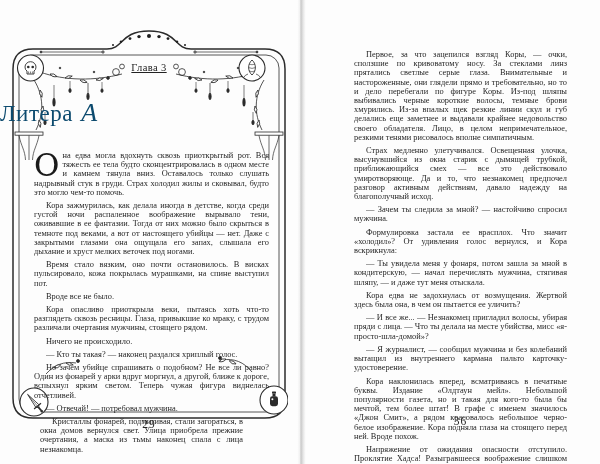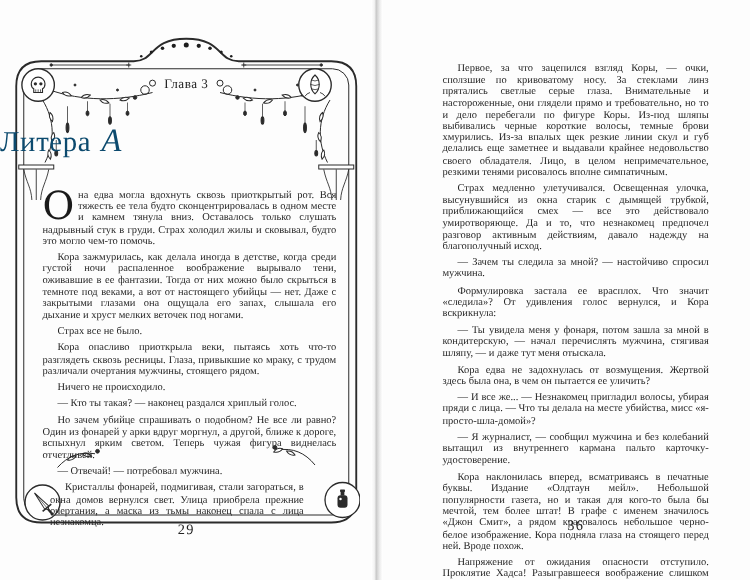--- a/index.html
+++ b/index.html
@@ -16,21 +16,21 @@
     background:linear-gradient(90deg,#ffffff 0%,#f2f2f2 28%,#c9c9c9 45%,#d6d6d6 55%,#ececec 75%,#ffffff 100%);
   }
   .page{position:absolute;top:0;height:464px;background:transparent;}
   .page-left{left:0;width:297px;}
   .page-right{left:306px;width:294px;}
 
   .frame-svg{position:absolute;left:10px;top:28px;width:278px;height:394px;}
 
   .chapter{
     position:absolute;left:0;top:62px;width:298px;text-align:center;
-    font-size:10.5px;letter-spacing:0.4px;color:#222;
+    font-size:10.5px;letter-spacing:0.4px;color:#222;text-decoration:underline;
   }
   .title{
     position:absolute;left:0;top:98px;width:298px;text-align:left;
     font-size:23px;color:#0c4a6e;letter-spacing:0.5px;
   }
   .title .title-letter{font-style:italic;font-size:26px;padding-left:2px;}
 
   .body-text{
     text-align:justify;
     font-size:8.4px;line-height:9.2px;
@@ -199,40 +199,41 @@
       </g>
     </svg>
 
     <div class="chapter">Глава 3</div>
 
     <div class="title"><span>Литера</span>&nbsp;<span class="title-letter">А</span></div>
 
     <div class="body-text body-left">
       <p class="first"><span class="dropcap">О</span><span>на едва могла вдохнуть сквозь приоткрытый рот. Вся тяжесть ее тела будто сконцентрировалась в одном месте и камнем тянула вниз. Оставалось только слушать надрывный стук в груди. Страх холодил жилы и сковывал, будто это могло чем-то помочь.</span></p>
       <p>Кора зажмурилась, как делала иногда в детстве, когда среди густой ночи распаленное воображение вырывало тени, оживавшие в ее фантазии. Тогда от них можно было скрыться в темноте под веками, а вот от настоящего убийцы — нет. Даже с закрытыми глазами она ощущала его запах, слышала его дыхание и хруст мелких веточек под ногами.</p>
-      <p>Страх все не было.</p>
+      <p>Время стало вязким, оно почти остановилось. В висках пульсировало, кожа покрылась мурашками, на спине выступил пот.</p>
+      <p>Вроде все не было.</p>
       <p>Кора опасливо приоткрыла веки, пытаясь хоть что-то разглядеть сквозь ресницы. Глаза, привыкшие ко мраку, с трудом различали очертания мужчины, стоящего рядом.</p>
       <p>Ничего не происходило.</p>
       <p>— Кто ты такая? — наконец раздался хриплый голос.</p>
       <p>Но зачем убийце спрашивать о подобном? Не все ли равно? Один из фонарей у арки вдруг моргнул, а другой, ближе к дороге, вспыхнул ярким светом. Теперь чужая фигура виднелась отчетливей.</p>
       <p>— Отвечай! — потребовал мужчина.</p>
       <p class="narrow">Кристаллы фонарей, подмигивая, стали загораться, в окна домов вернулся свет. Улица приобрела прежние очертания, а маска из тьмы наконец спала с лица незнакомца.</p>
     </div>
 
     <div class="pagenum pagenum-left">29</div>
   </div>
 
   <div class="gutter"></div>
 
   <div class="page page-right">
     <div class="body-text body-right">
       <p>Первое, за что зацепился взгляд Коры, — очки, сползшие по кривоватому носу. За стеклами линз прятались светлые серые глаза. Внимательные и настороженные, они глядели прямо и требовательно, но то и дело перебегали по фигуре Коры. Из-под шляпы выбивались черные короткие волосы, темные брови хмурились. Из-за впалых щек резкие линии скул и губ делались еще заметнее и выдавали крайнее недовольство своего обладателя. Лицо, в целом непримечательное, резкими тенями рисовалось вполне симпатичным.</p>
       <p>Страх медленно улетучивался. Освещенная улочка, высунувшийся из окна старик с дымящей трубкой, приближающийся смех — все это действовало умиротворяюще. Да и то, что незнакомец предпочел разговор активным действиям, давало надежду на благополучный исход.</p>
       <p>— Зачем ты следила за мной? — настойчиво спросил мужчина.</p>
-      <p>Формулировка застала ее врасплох. Что значит «следила»? От удивления голос вернулся, и Кора вскрикнула:</p>
+      <p>Формулировка застала ее врасплох. Что значит «холодил»? От удивления голос вернулся, и Кора вскрикнула:</p>
       <p>— Ты увидела меня у фонаря, потом зашла за мной в кондитерскую, — начал перечислять мужчина, стягивая шляпу, — и даже тут меня отыскала.</p>
       <p>Кора едва не задохнулась от возмущения. Жертвой здесь была она, в чем он пытается ее уличить?</p>
       <p>— И все же... — Незнакомец пригладил волосы, убирая пряди с лица. — Что ты делала на месте убийства, мисс «я-просто-шла-домой»?</p>
       <p>— Я журналист, — сообщил мужчина и без колебаний вытащил из внутреннего кармана пальто карточку-удостоверение.</p>
       <p>Кора наклонилась вперед, всматриваясь в печатные буквы. Издание «Олдтаун мейл». Небольшой популярности газета, но и такая для кого-то была бы мечтой, тем более штат! В графе с именем значилось «Джон Смит», а рядом красовалось небольшое черно-белое изображение. Кора подняла глаза на стоящего перед ней. Вроде похож.</p>
       <p>Напряжение от ожидания опасности отступило. Проклятие Хадса! Разыгравшееся воображение слишком легко сотво-</p>
     </div>
     <div class="pagenum pagenum-right">36</div>
   </div>
 

